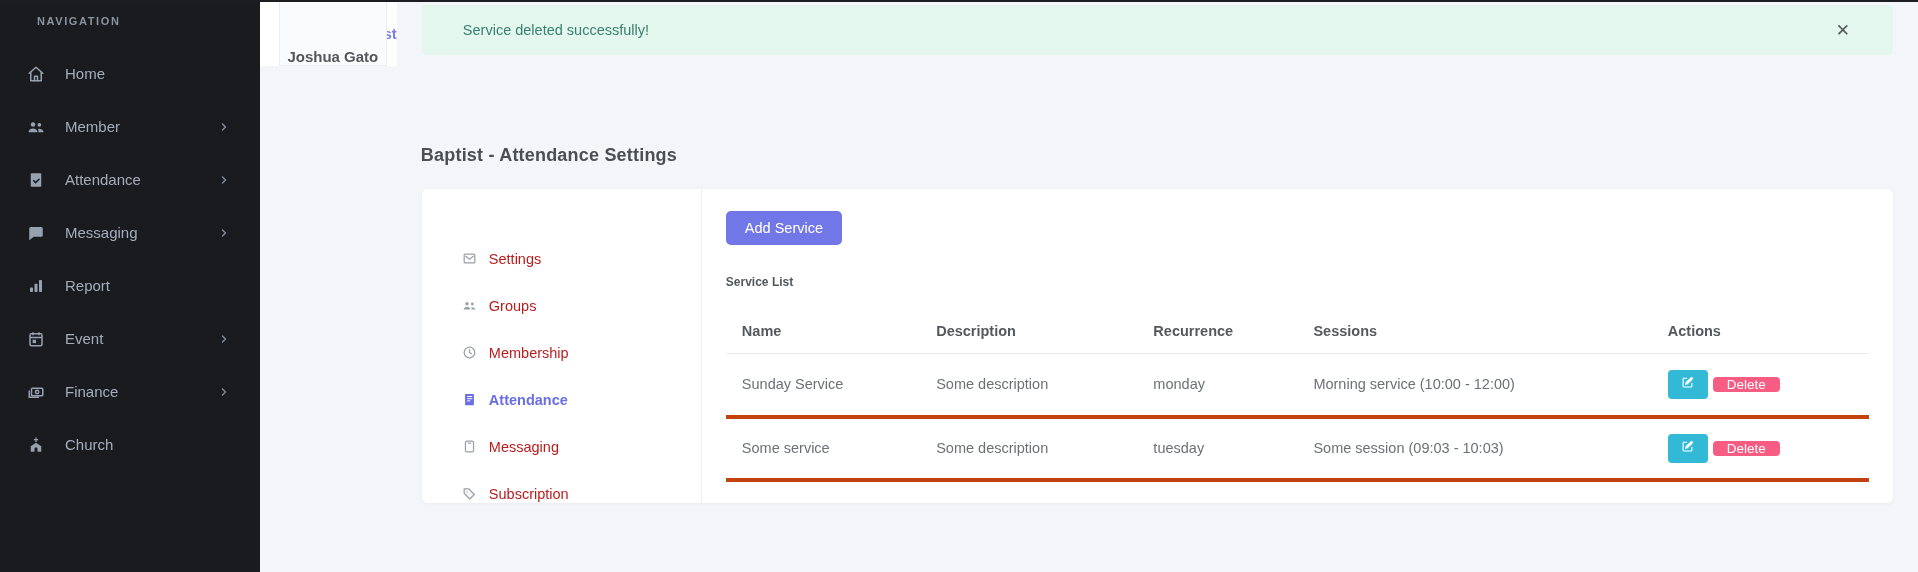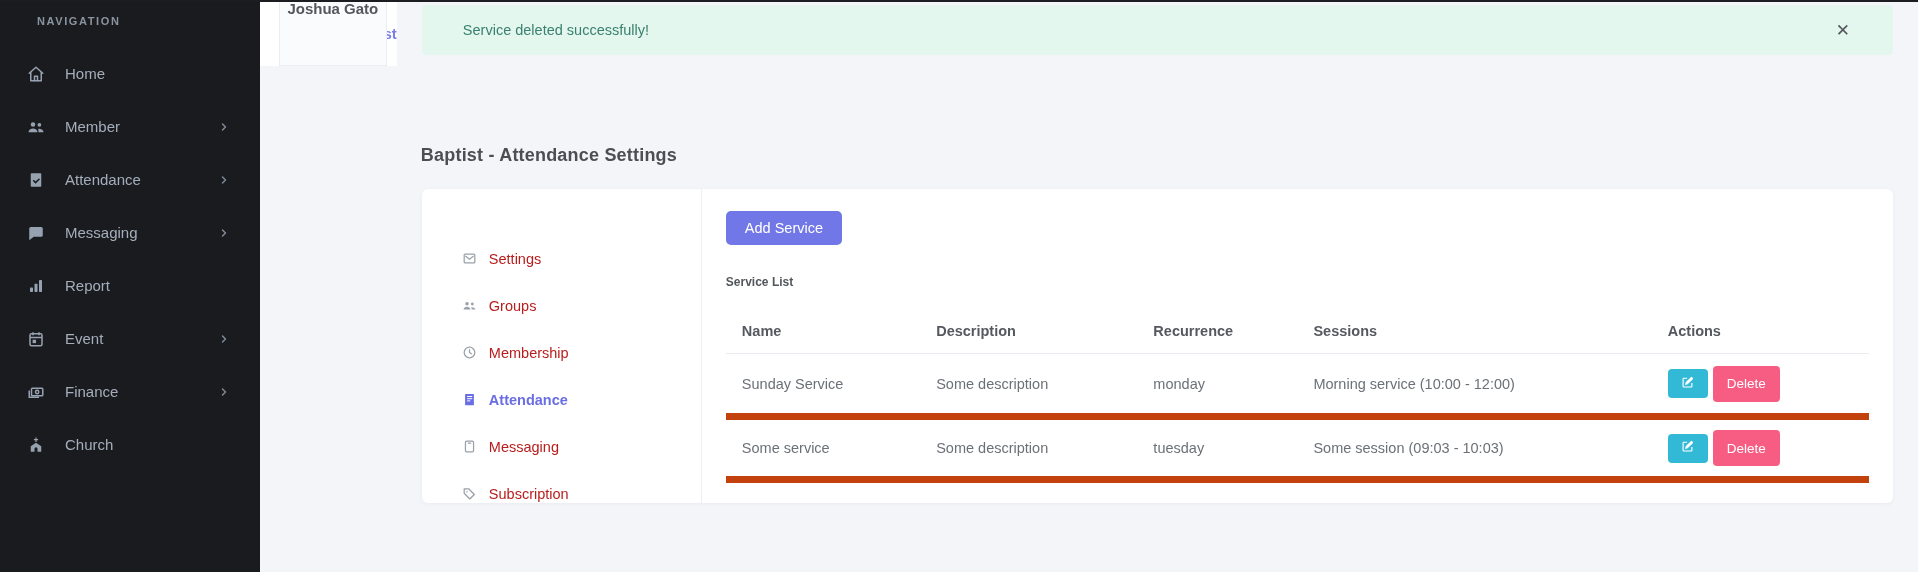--- a/index.html
+++ b/index.html
@@ -17,21 +17,21 @@
   .nav-item .nlabel { margin-left:20px; font-size:15px; }
   .nav-item .chev { margin-left:auto; margin-right:30px; color:#7e8896; display:flex; }
   .nav-item .chev svg { width:12px; height:12px; }
 
   
   .main { flex:1; display:flex; flex-direction:row; }
   .topbar { height:66px; background:#fff; display:flex; align-items:center; position:relative; }
   .hamburger { margin-left:33px; width:21px; height:16px; display:flex; flex-direction:column; justify-content:space-between; background:none; border:none; cursor:pointer; }
   .hamburger span { display:block; height:2.5px; width:100%; background:#43444b; border-radius:1px; }
   .brand { margin-left:32px; color:#7a7ee9; font-size:15px; font-weight:bold; text-decoration:none; cursor:pointer; }
-  .user-panel { position:absolute; right:10px; top:0; height:66px; width:108px; background:#fafbfd; border-left:1px solid #ebedf1; border-right:1px solid #ebedf1; border-bottom:1px solid #ebedf1; display:flex; align-items:flex-start; justify-content:center; cursor:pointer; }
+  .user-panel { position:absolute; right:10px; top:0; height:66px; width:108px; background:#fafbfd; border-left:1px solid #ebedf1; border-right:1px solid #ebedf1; border-bottom:1px solid #ebedf1; display:flex; align-items:flex-end; justify-content:center; cursor:pointer; }
   .user-panel span { color:#53565c; font-size:15px; font-weight:bold; }
 
   .content { flex:1; padding:5px 25px 0 25px; }
 
   .alert { height:50px; background:#e4f7ef; border-radius:4px; display:flex; align-items:center; padding:0 41px; }
   .alert-text { color:#3a806f; font-size:14.5px; }
   .alert-close { margin-left:auto; background:none; border:none; cursor:pointer; color:#55595f; font-size:17px; line-height:1; padding:2px; }
 
   .page-title { margin-top:90px; margin-left:-1px; font-size:18px; font-weight:bold; color:#4b4f54; letter-spacing:.2px; }
 
@@ -44,27 +44,27 @@
   .subnav-item .slabel { margin-left:11px; }
   .subnav-item.active { color:#6a6ee3; font-weight:bold; }
   .subnav-item.active .sicon { color:#6a6ee3; }
 
   .panel { flex:1; padding:22px 24px 0 24px; }
   .add-btn { display:inline-block; background:#7277e7; color:#fff; border:none; border-radius:5px; font-size:14.5px; font-family:inherit; padding:9px 19px; cursor:pointer; }
   .list-title { margin-top:30px; font-size:12px; font-weight:bold; color:#53575c; }
 
   table.services { margin-top:20px; width:100%; border-collapse:collapse; }
   .services th { text-align:left; font-size:14.5px; font-weight:bold; color:#55595f; padding:14px 16px 14px 16px; border-bottom:1px solid #e8ebef; }
-  .services td { font-size:14.5px; color:#6c7177; padding:0 16px; height:63px; border-bottom:7px solid #c2410c; }
+  .services td { font-size:14.5px; color:#6c7177; padding:0 16px; height:63px; border-bottom:4px solid #c2410c; }
   .col-name{width:17%} .col-desc{width:19%} .col-rec{width:14%} .col-sess{width:31%} .col-act{width:19%}
 
   .actions { display:flex; align-items:center; gap:5px; }
   .btn-edit { width:40px; height:29px; background:#32b9d6; border:none; border-radius:4px; display:flex; align-items:center; justify-content:center; cursor:pointer; }
   .btn-edit svg { width:13px; height:13px; }
-  .btn-delete { height:36px; padding:0 14px; background:#f75d83; color:#fff; border:none; border-radius:4px; font-size:13.5px; font-family:inherit; cursor:pointer; }
+  .btn-delete { height:15px; padding:0 14px; background:#f75d83; color:#fff; border:none; border-radius:4px; font-size:13.5px; font-family:inherit; cursor:pointer; }
 </style>
 </head>
 <body>
 
 <div class="app">
 
   <aside class="sidebar">
     <div class="nav-section-label">NAVIGATION</div>
 
     <a class="nav-item">

